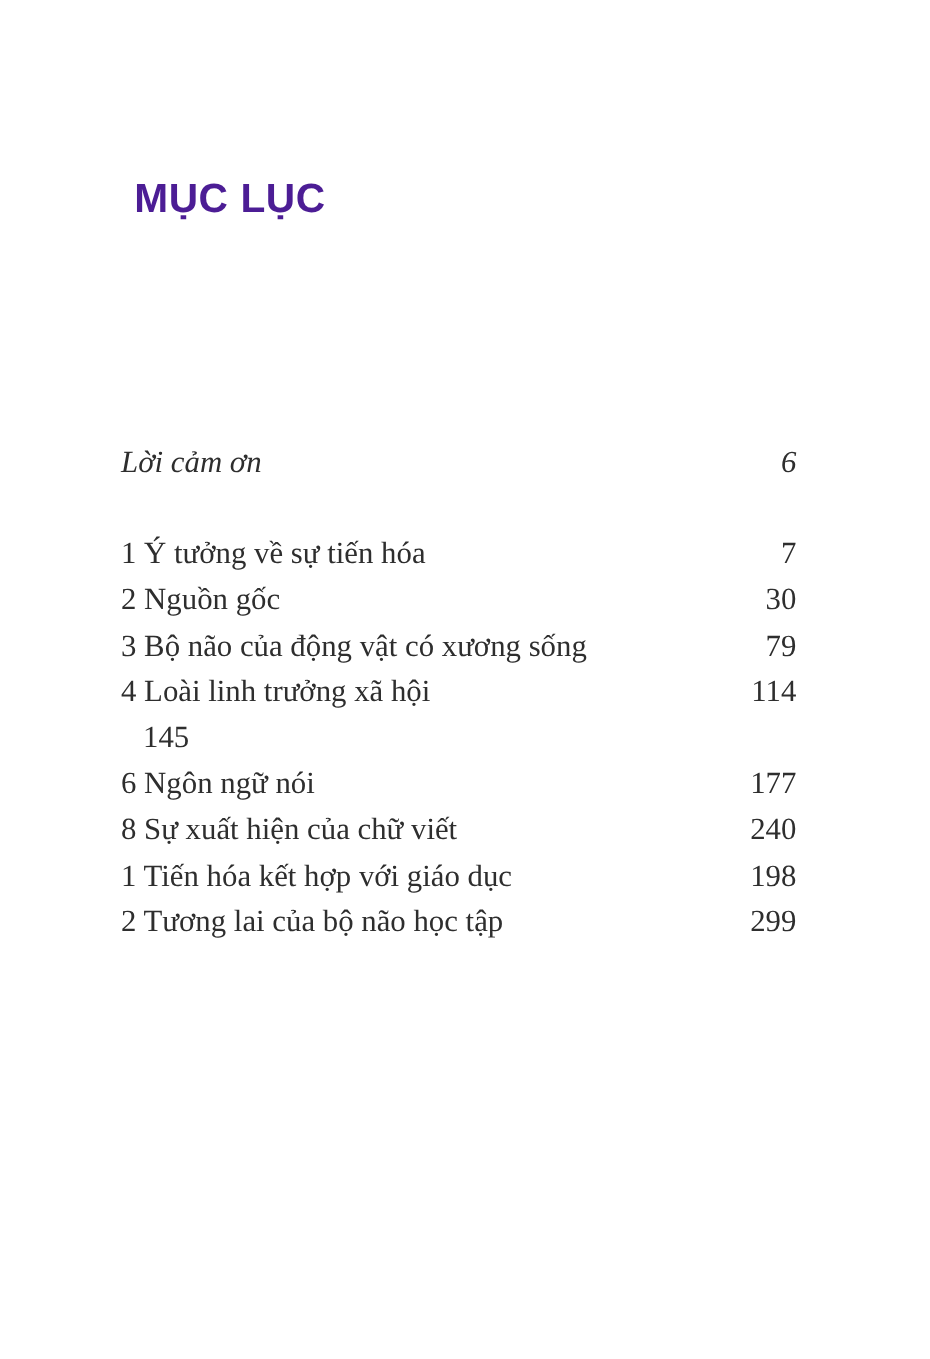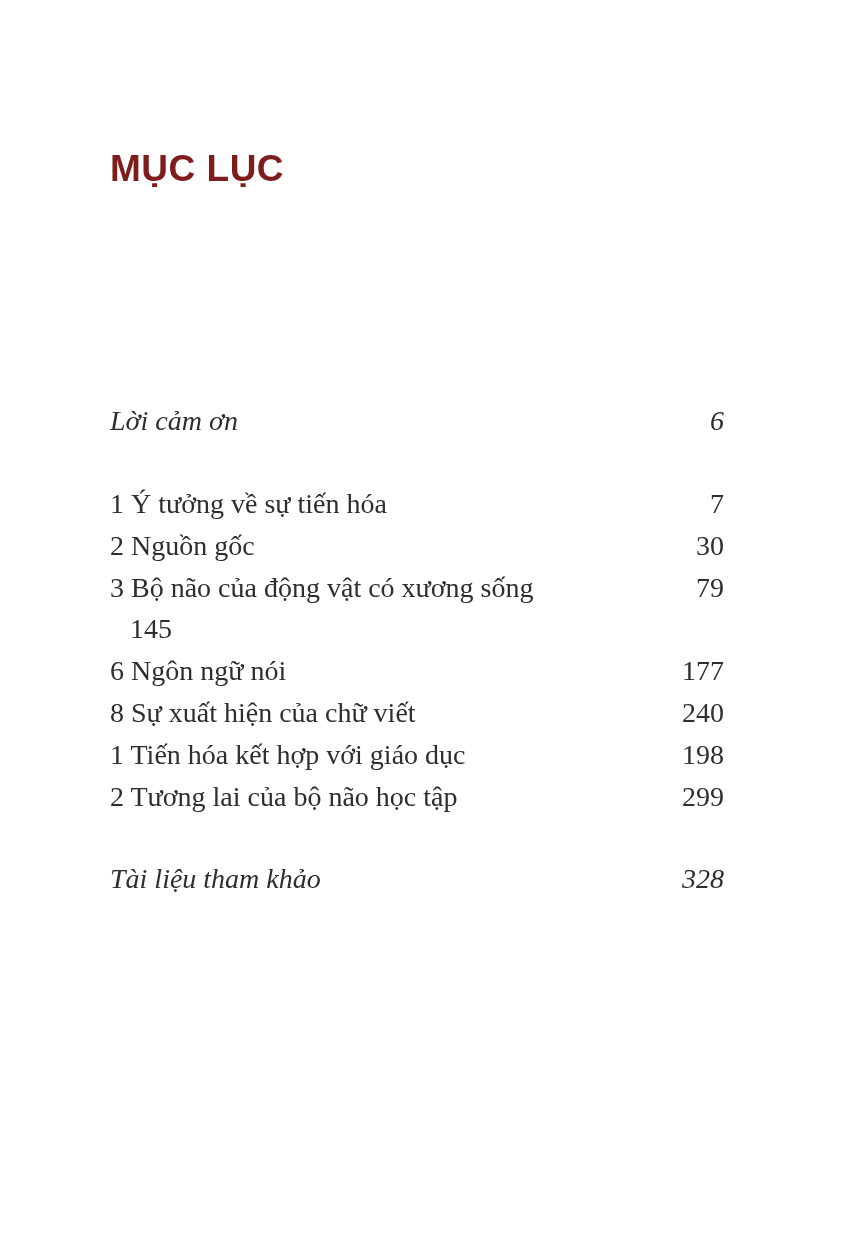--- a/index.html
+++ b/index.html
@@ -17,27 +17,27 @@
   }
   .page {
     position: absolute;
     inset: 0;
     background: #ffffff;
   }
   .title {
     position: absolute;
     left: 110px;
     top: 150px;
-    margin: 0;
+    margin: 12px;
     font-family: "Liberation Sans", sans-serif;
     font-size: 37px;
     line-height: 1;
     font-weight: 600;
     letter-spacing: 0.5px;
-    color: #7f1d1d;
+    color: #4c1d95;
   }
   .toc {
     position: absolute;
     left: 110px;
     top: 400px;
     width: 614px;
   }
   .row {
     display: flex;
     justify-content: space-between;
@@ -91,20 +91,24 @@
   <div class="row">
     <span class="label">2 Nguồn gốc</span>
     <span class="pagenum">30</span>
   </div>
 
   <div class="row">
     <span class="label">3 Bộ não của động vật có xương sống</span>
     <span class="pagenum">79</span>
   </div>
 
+  <div class="row">
+    <span class="label">4 Loài linh trưởng xã hội</span>
+    <span class="pagenum">114</span>
+  </div>
 
   <div class="row">
     <span class="pagenum">145</span>
   </div>
 
   <div class="row">
     <span class="label">6 Ngôn ngữ nói</span>
     <span class="pagenum">177</span>
   </div>
 
@@ -118,19 +122,15 @@
     <span class="label">1 Tiến hóa kết hợp với giáo dục</span>
     <span class="pagenum">198</span>
   </div>
 
   <div class="row">
     <span class="label">2 Tương lai của bộ não học tập</span>
     <span class="pagenum">299</span>
   </div>
 </div>
 
-    <div class="row italic back-row">
-      <span class="label">Tài liệu tham khảo</span>
-      <span class="pagenum">328</span>
-    </div>
 
   </div>
 </div>
 
 </body></html>

